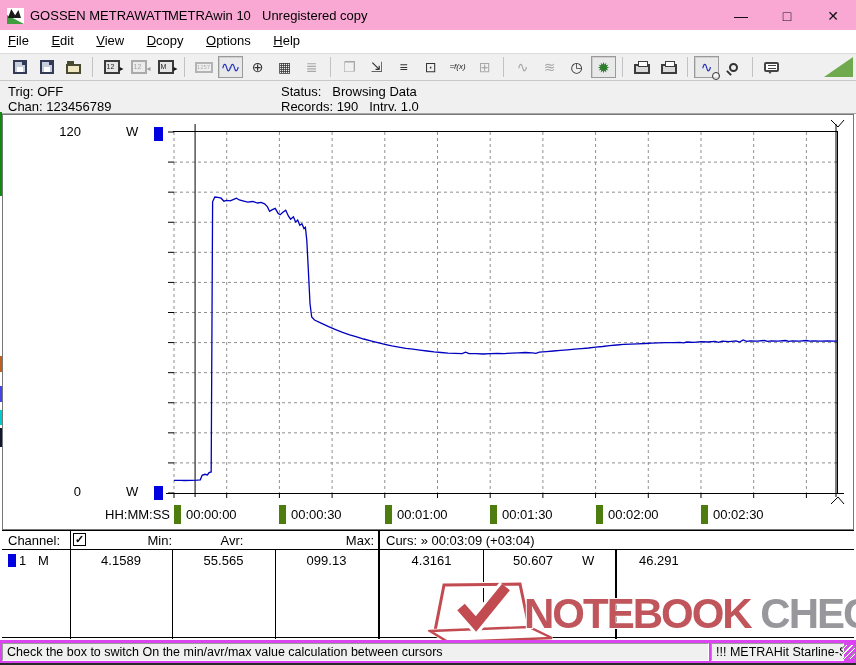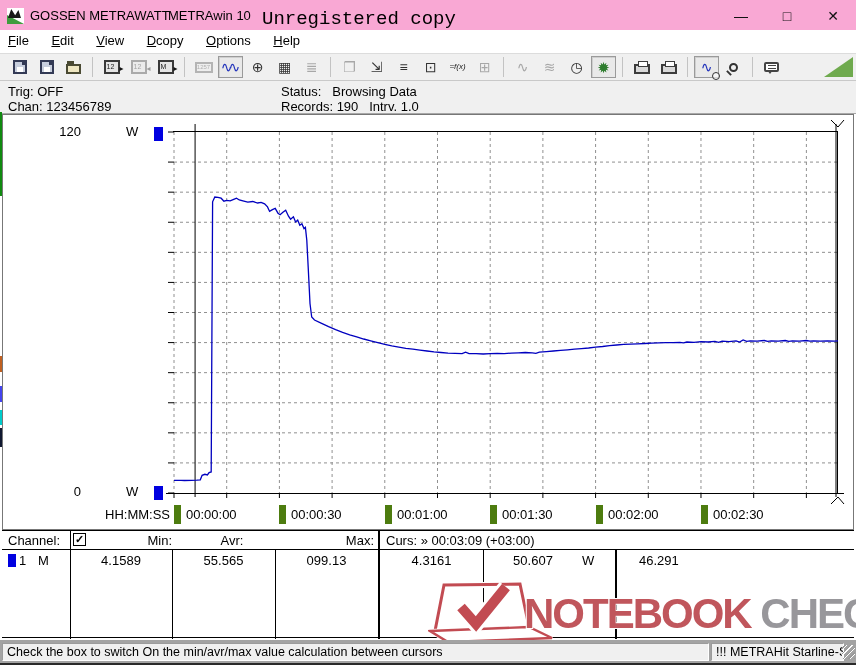--- a/index.html
+++ b/index.html
@@ -7,21 +7,21 @@
               font-family:"Liberation Sans", sans-serif; color:#000; }
   .app { position:relative; width:856px; height:665px; background:#fff; }
 
   
   .titlebar { position:absolute; left:0; top:0; width:856px; height:30px; background:#f9a8d4; }
   .app-icon { position:absolute; left:7px; top:8px; width:17px; height:16px; background:#fff; overflow:hidden; }
   .app-icon .g1{position:absolute;left:0;bottom:0;width:0;height:0;border-left:17px solid #3f9c3f;border-top:9px solid transparent;}
   .app-icon .g2{position:absolute;left:1px;top:1px;width:13px;height:9px;background:#1a1a1a;clip-path:polygon(0 100%,25% 0,55% 70%,80% 10%,100% 100%);}
   .title-app  { position:absolute; left:30px;  top:8px; font-size:13px; }
   .title-prod { position:absolute; left:168px; top:8px; font-size:13px; }
-  .title-unreg{ position:absolute; left:262px; top:8px; font-size:19px;font-family:Liberation Mono, monospace; }
+  .title-unreg{ position:absolute; left:262px; top:8px; font-size:13px; }
   .winctl { position:absolute; top:6px; width:30px; height:20px; text-align:center; font-size:14px; line-height:20px; color:#111; }
   .ctl-min{left:726px;} .ctl-max{left:772px;} .ctl-close{left:818px;}
 
   
   .top-sliver{position:absolute;left:225px;top:0;width:116px;height:3px;
     background:repeating-linear-gradient(90deg,#333 0 5px,transparent 5px 11px);}
 
   
   .menubar { position:absolute; left:0; top:30px; width:856px; height:23px; background:#fff; padding-left:8px; }
   .menu-item { display:inline-block; font-size:13px; padding:3px 9px 0 0; margin-right:9px; cursor:default; }
@@ -97,21 +97,21 @@
   .hd { top:2px; }
   .rw { top:22px; }
   .cbox { position:absolute; left:71px; top:2px; width:13px; height:13px; border:1px solid #000; background:#fff;
           font-size:11px; line-height:11px; text-align:center; font-weight:bold; }
   .chan-marker { position:absolute; left:6px; top:23px; width:8px; height:13px; background:#0000e0; }
 
   
   .watermark { position:absolute; left:428px; top:582px; width:428px; height:62px; z-index:6; pointer-events:none; }
 
   
-  .statusbar { position:absolute; left:0; top:640px; width:856px; height:23px; background:#a3a3a3; z-index:7; }
+  .statusbar { position:absolute; left:0; top:640px; width:856px; height:23px; background:#d946ef; z-index:7; }
   .sb-panel { position:absolute; top:3px; height:18px; background:#f0f0f0;
               border:1px solid; border-color:#9b9b9b #fff #fff #9b9b9b;
               font-size:12.5px; padding:1px 0 0 4px; white-space:nowrap; overflow:hidden; }
   .sb-left { left:2px; width:707px; }
   .sb-right{ left:711px; width:133px; }
   .sb-grip { position:absolute; right:1px; top:5px; width:13px; height:14px;
              background:repeating-linear-gradient(135deg,transparent 0 2px,#999 2px 3px,#fff 3px 4px); }
   .bottom-edge { position:absolute; left:0; top:663px; width:856px; height:2px; background:#2a2a2a; }
 
   
@@ -344,21 +344,21 @@
     <div class="dt-sep sep-body" style="left:273px"></div>
     <div class="dt-sep sep-full" style="left:376px; width:2px"></div>
     <div class="dt-sep sep-body" style="left:481px"></div>
     <div class="dt-sep sep-body" style="left:613px; width:2px"></div>
 
     <div class="dt-cell hd" style="left:6px">Channel:</div>
     <div class="cbox">✓</div>
     <div class="dt-cell hd" style="left:90px;  width:80px; text-align:right">Min:</div>
     <div class="dt-cell hd" style="left:190px; width:80px; text-align:center">Avr:</div>
     <div class="dt-cell hd" style="left:292px; width:80px; text-align:right">Max:</div>
-    <div class="dt-cell hd" style="left:384px">Curs: » 00:03:09 (+03:00)</div>
+    <div class="dt-cell hd" style="left:384px">Curs: » 00:03:09 (+03:04)</div>
 
     <div class="chan-marker"></div>
     <div class="dt-cell rw" style="left:17px">1</div>
     <div class="dt-cell rw" style="left:36px">M</div>
     <div class="dt-cell rw" style="left:68px;  width:102px; text-align:center">4.1589</div>
     <div class="dt-cell rw" style="left:170px; width:103px; text-align:center">55.565</div>
     <div class="dt-cell rw" style="left:273px; width:103px; text-align:center">099.13</div>
     <div class="dt-cell rw" style="left:378px; width:103px; text-align:center">4.3161</div>
     <div class="dt-cell rw" style="left:481px; width:100px; text-align:center">50.607</div>
     <div class="dt-cell rw" style="left:580px">W</div>

